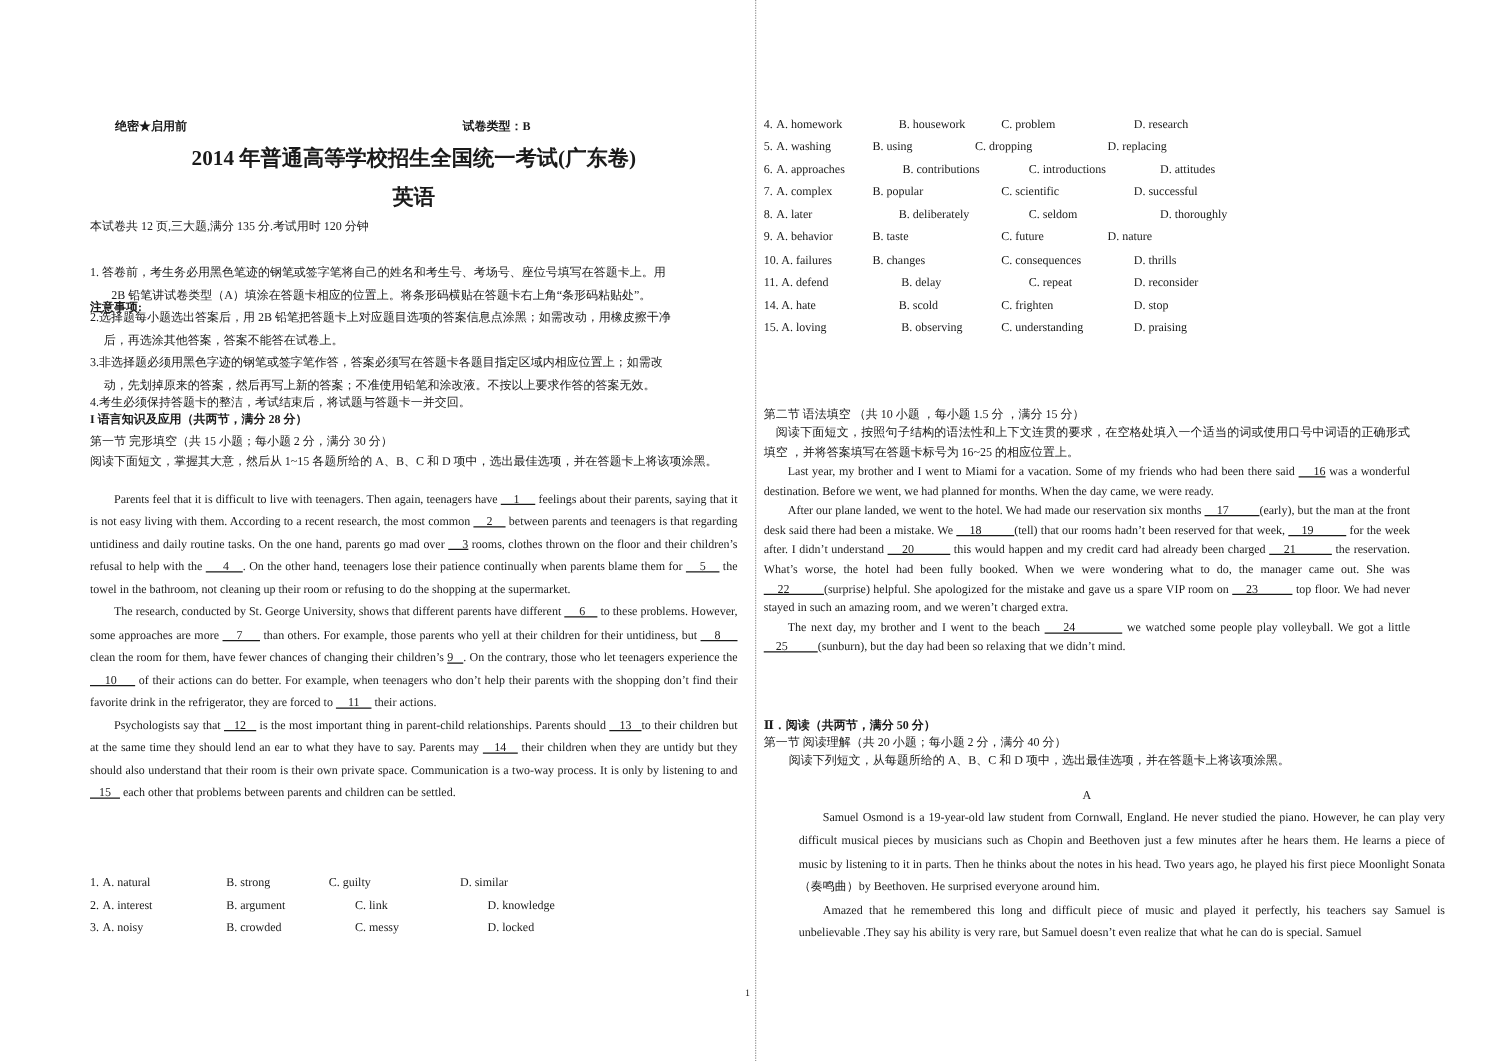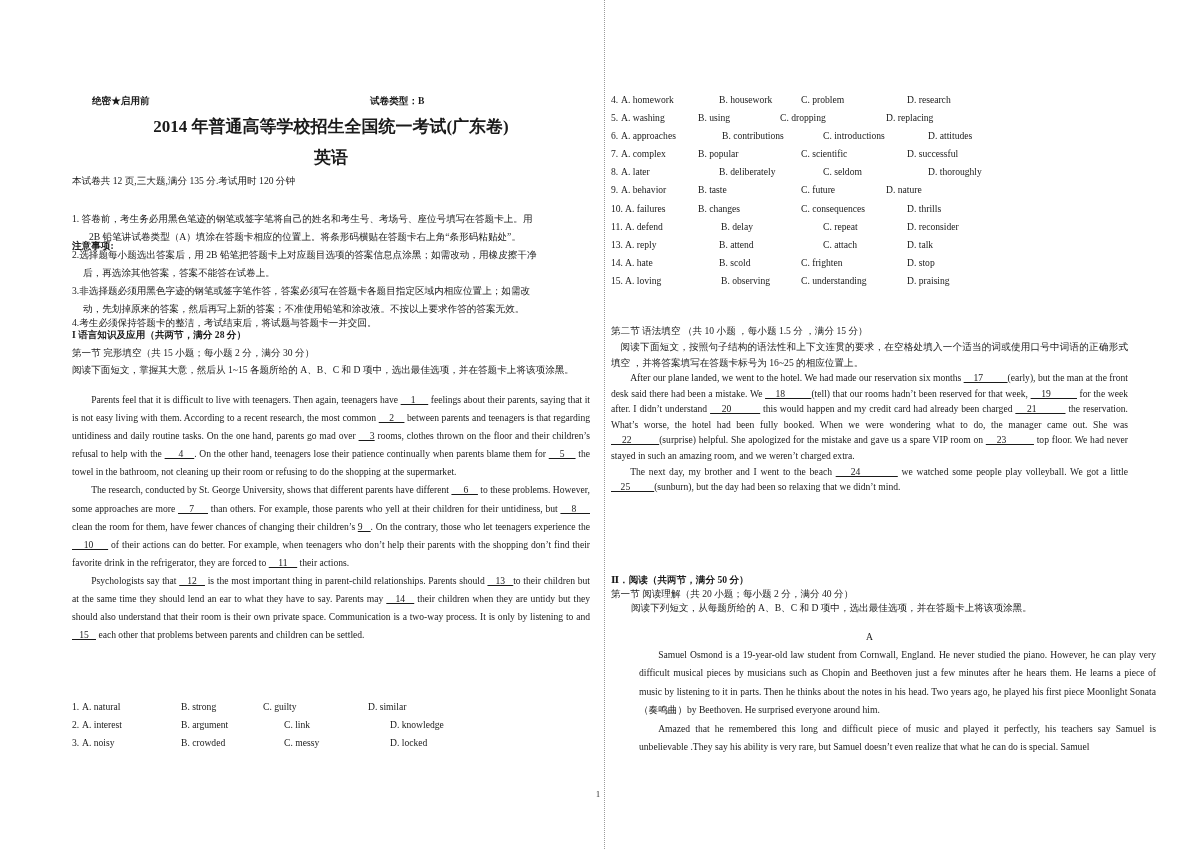--- a/index.html
+++ b/index.html
@@ -131,46 +131,40 @@
       <span style="left:296px">D. thrills</span>
     </div>
     <div class="opt-row">
       <span style="left:0">11.</span>
       <span style="left:14px">A. defend</span>
       <span style="left:110px">B. delay</span>
       <span style="left:212px">C. repeat</span>
       <span style="left:296px">D. reconsider</span>
     </div>
     <div class="opt-row">
-      <span style="left:0">13.</span>
-      <span style="left:14px">A. reply</span>
-      <span style="left:108px">B. attend</span>
-      <span style="left:212px">C. attach</span>
-      <span style="left:296px">D. talk</span>
-    </div>
-    <div class="opt-row">
       <span style="left:0">14.</span>
       <span style="left:14px">A. hate</span>
       <span style="left:108px">B. scold</span>
       <span style="left:190px">C. frighten</span>
       <span style="left:296px">D. stop</span>
     </div>
     <div class="opt-row">
       <span style="left:0">15.</span>
       <span style="left:14px">A. loving</span>
       <span style="left:110px">B. observing</span>
       <span style="left:190px">C. understanding</span>
       <span style="left:296px">D. praising</span>
     </div>
   </div>
 
   <div class="abs t9" style="left:0; top:325px;">第二节    语法填空  （共 10 小题 ，每小题 1.5 分 ，满分 15 分）</div>
   <div class="para cn" style="left:0; top:339px; width:517px; line-height:16px; text-indent:1em;">阅读下面短文，按照句子结构的语法性和上下文连贯的要求，在空格处填入一个适当的词或使用口号中词语的正确形式填空 ，并将答案填写在答题卡标号为 16~25 的相应位置上。</div>
 
   <div class="para" style="left:0; top:370px; width:517px; line-height:15.6px;">
+    <p class="indent"><span>Last year, my brother and I went to Miami for a vacation. Some of my friends who had been there said </span><span class="blank">    16</span><span> was a wonderful destination. Before we went, we had planned for months. When the day came, we were ready.</span></p>
     <p class="indent"><span>After our plane landed, we went to the hotel. We had made our reservation six months </span><span class="blank">    17          </span><span>(early), but the man at the front desk said there had been a mistake. We </span><span class="blank">    18          </span><span>(tell) that our rooms hadn’t been reserved for that week, </span><span class="blank">    19          </span><span> for the week after. I didn’t understand </span><span class="blank">    20          </span><span> this would happen and my credit card had already been charged </span><span class="blank">    21          </span><span> the reservation. What’s worse, the hotel had been fully booked. When we were wondering what to do, the manager came out. She was </span><span class="blank">    22          </span><span>(surprise) helpful. She apologized for the mistake and gave us a spare VIP room on </span><span class="blank">    23          </span><span> top floor. We had never stayed in such an amazing room, and we weren’t charged extra.</span></p>
     <p class="indent"><span>The next day, my brother and I went to the beach </span><span class="blank">    24          </span><span> we watched some people play volleyball. We got a little </span><span class="blank">    25          </span><span>(sunburn), but the day had been so relaxing that we didn’t mind.</span></p>
   </div>
 
   <div class="abs t9 bold" style="left:0; top:574px;">Ⅱ．阅读（共两节，满分 50 分）</div>
   <div class="abs t9" style="left:0; top:588px;">第一节  阅读理解（共 20 小题；每小题 2 分，满分 40 分）</div>
   <div class="abs t9" style="left:20px; top:602px;">阅读下列短文，从每题所给的 A、B、C 和 D 项中，选出最佳选项，并在答题卡上将该项涂黑。</div>
 
   <div class="abs t9" style="left:0; width:517px; text-align:center; top:631px;">A</div>
 

